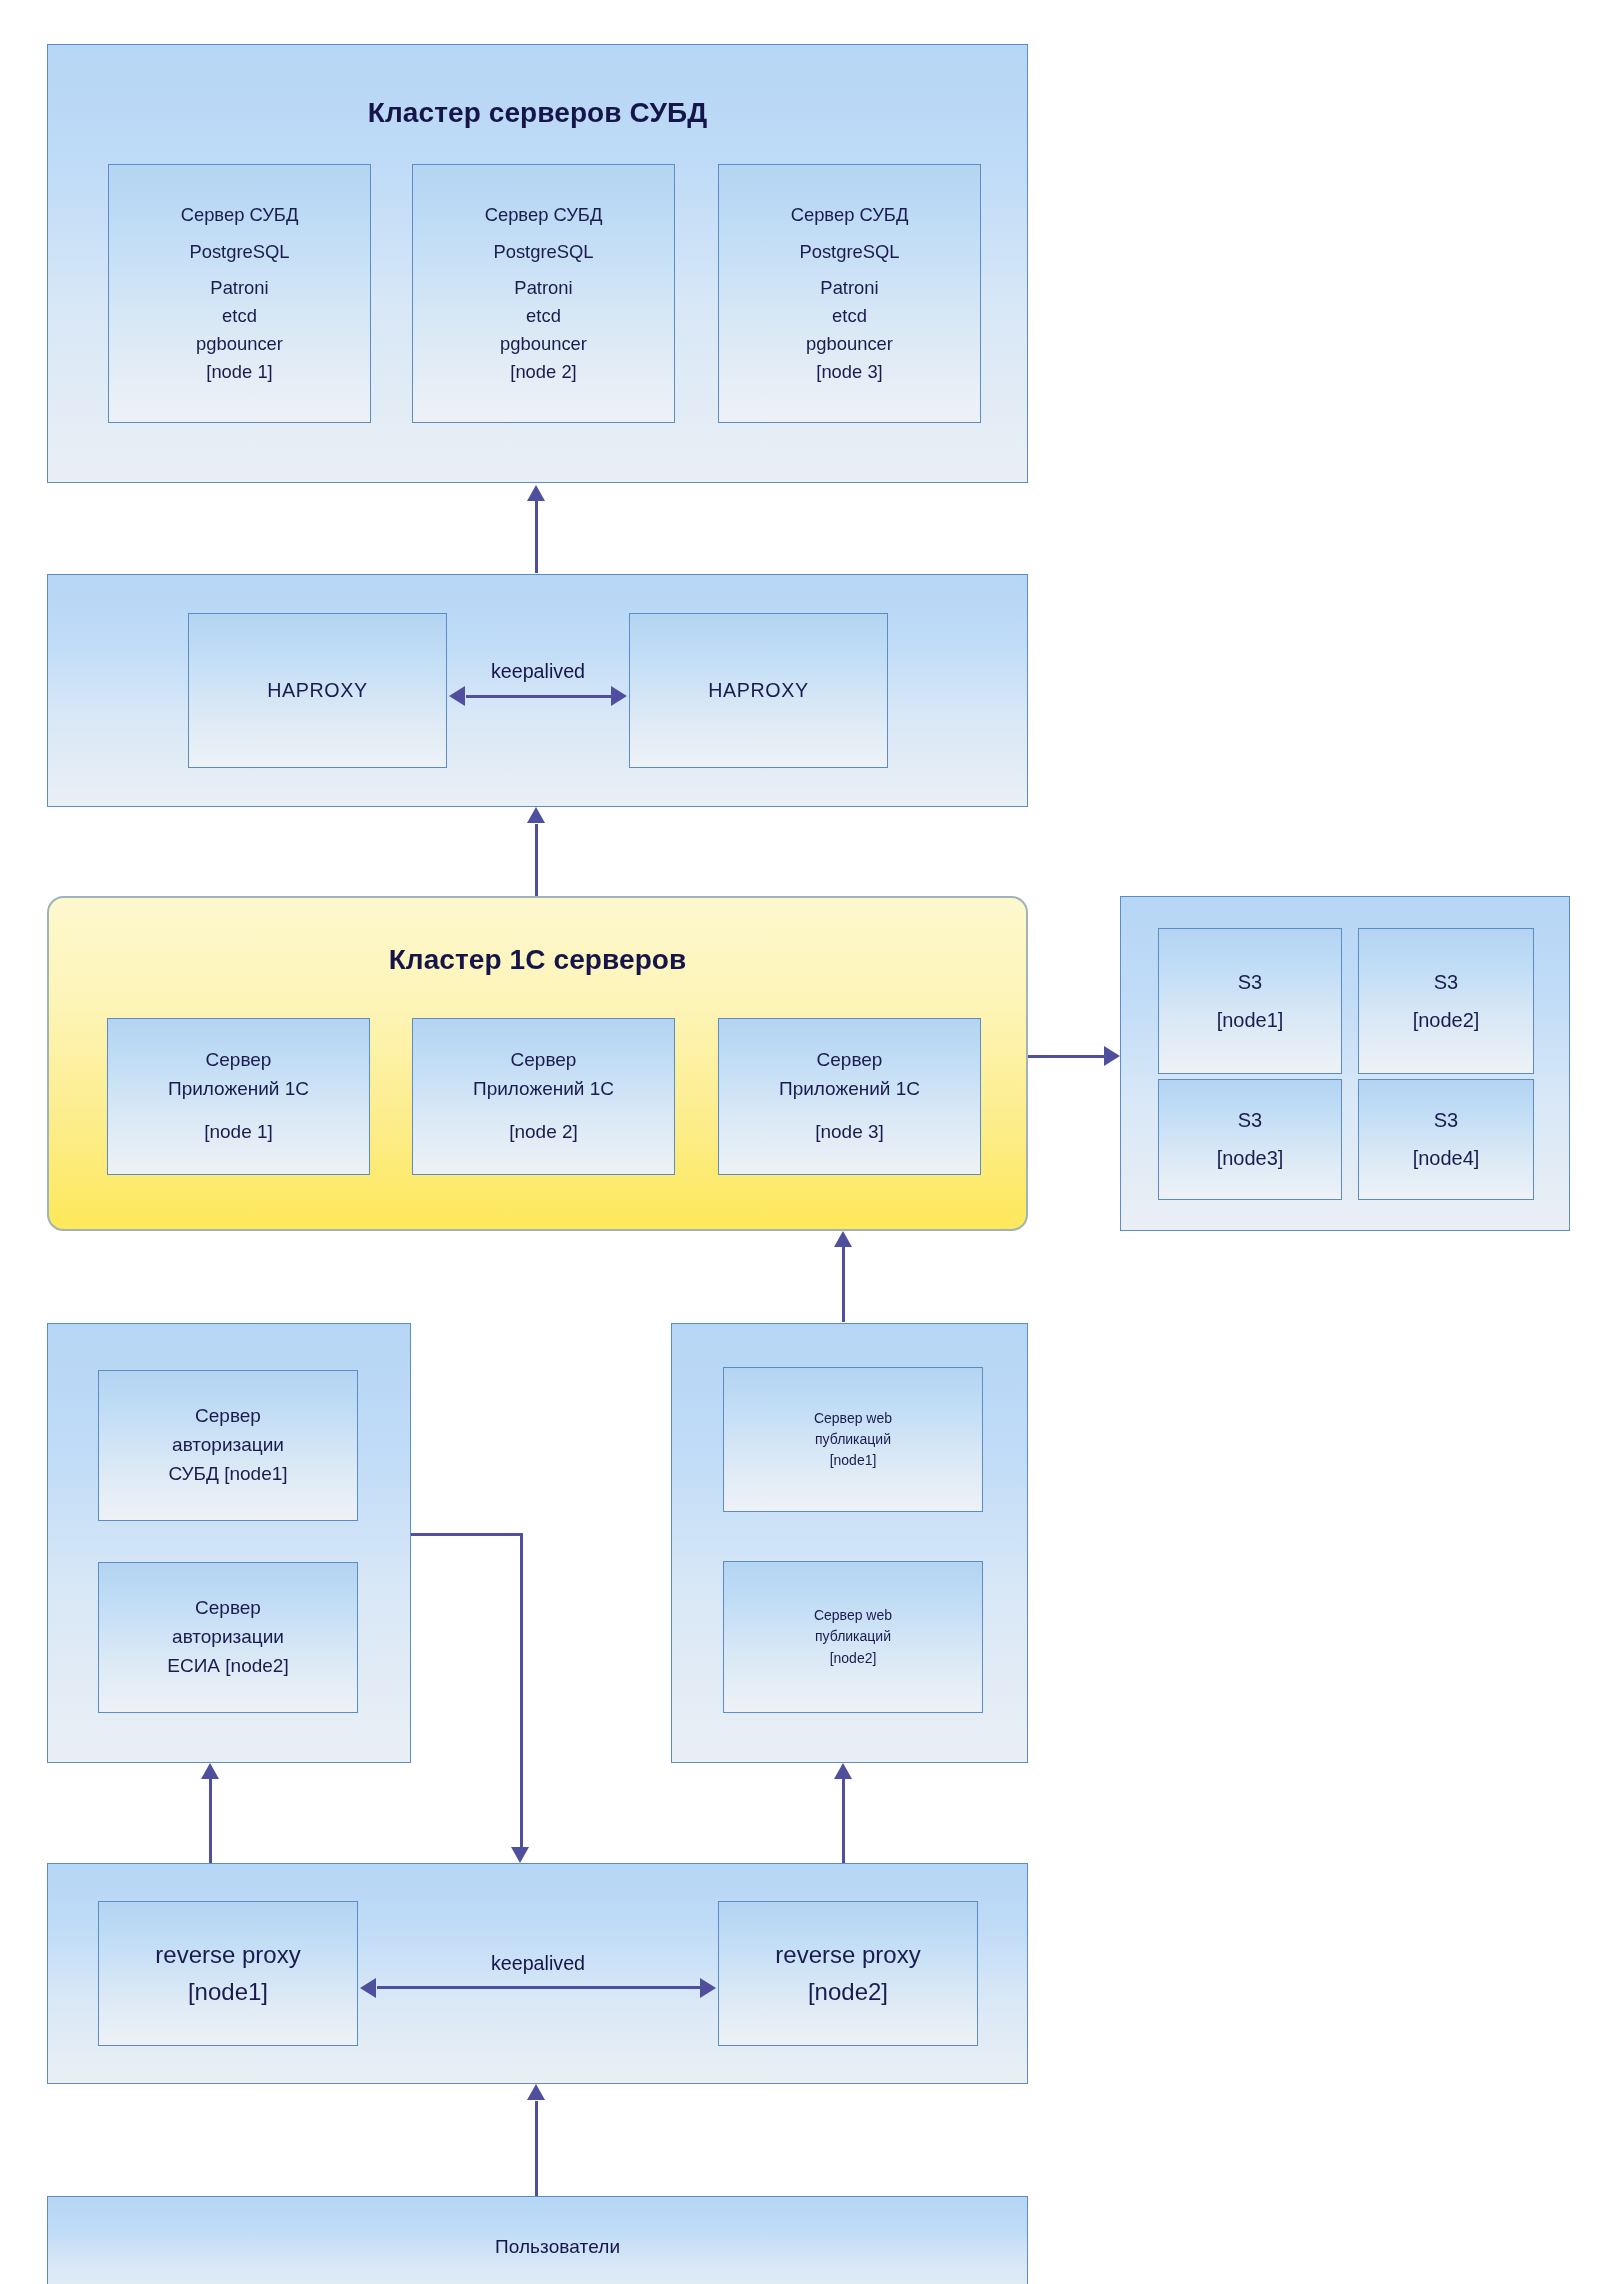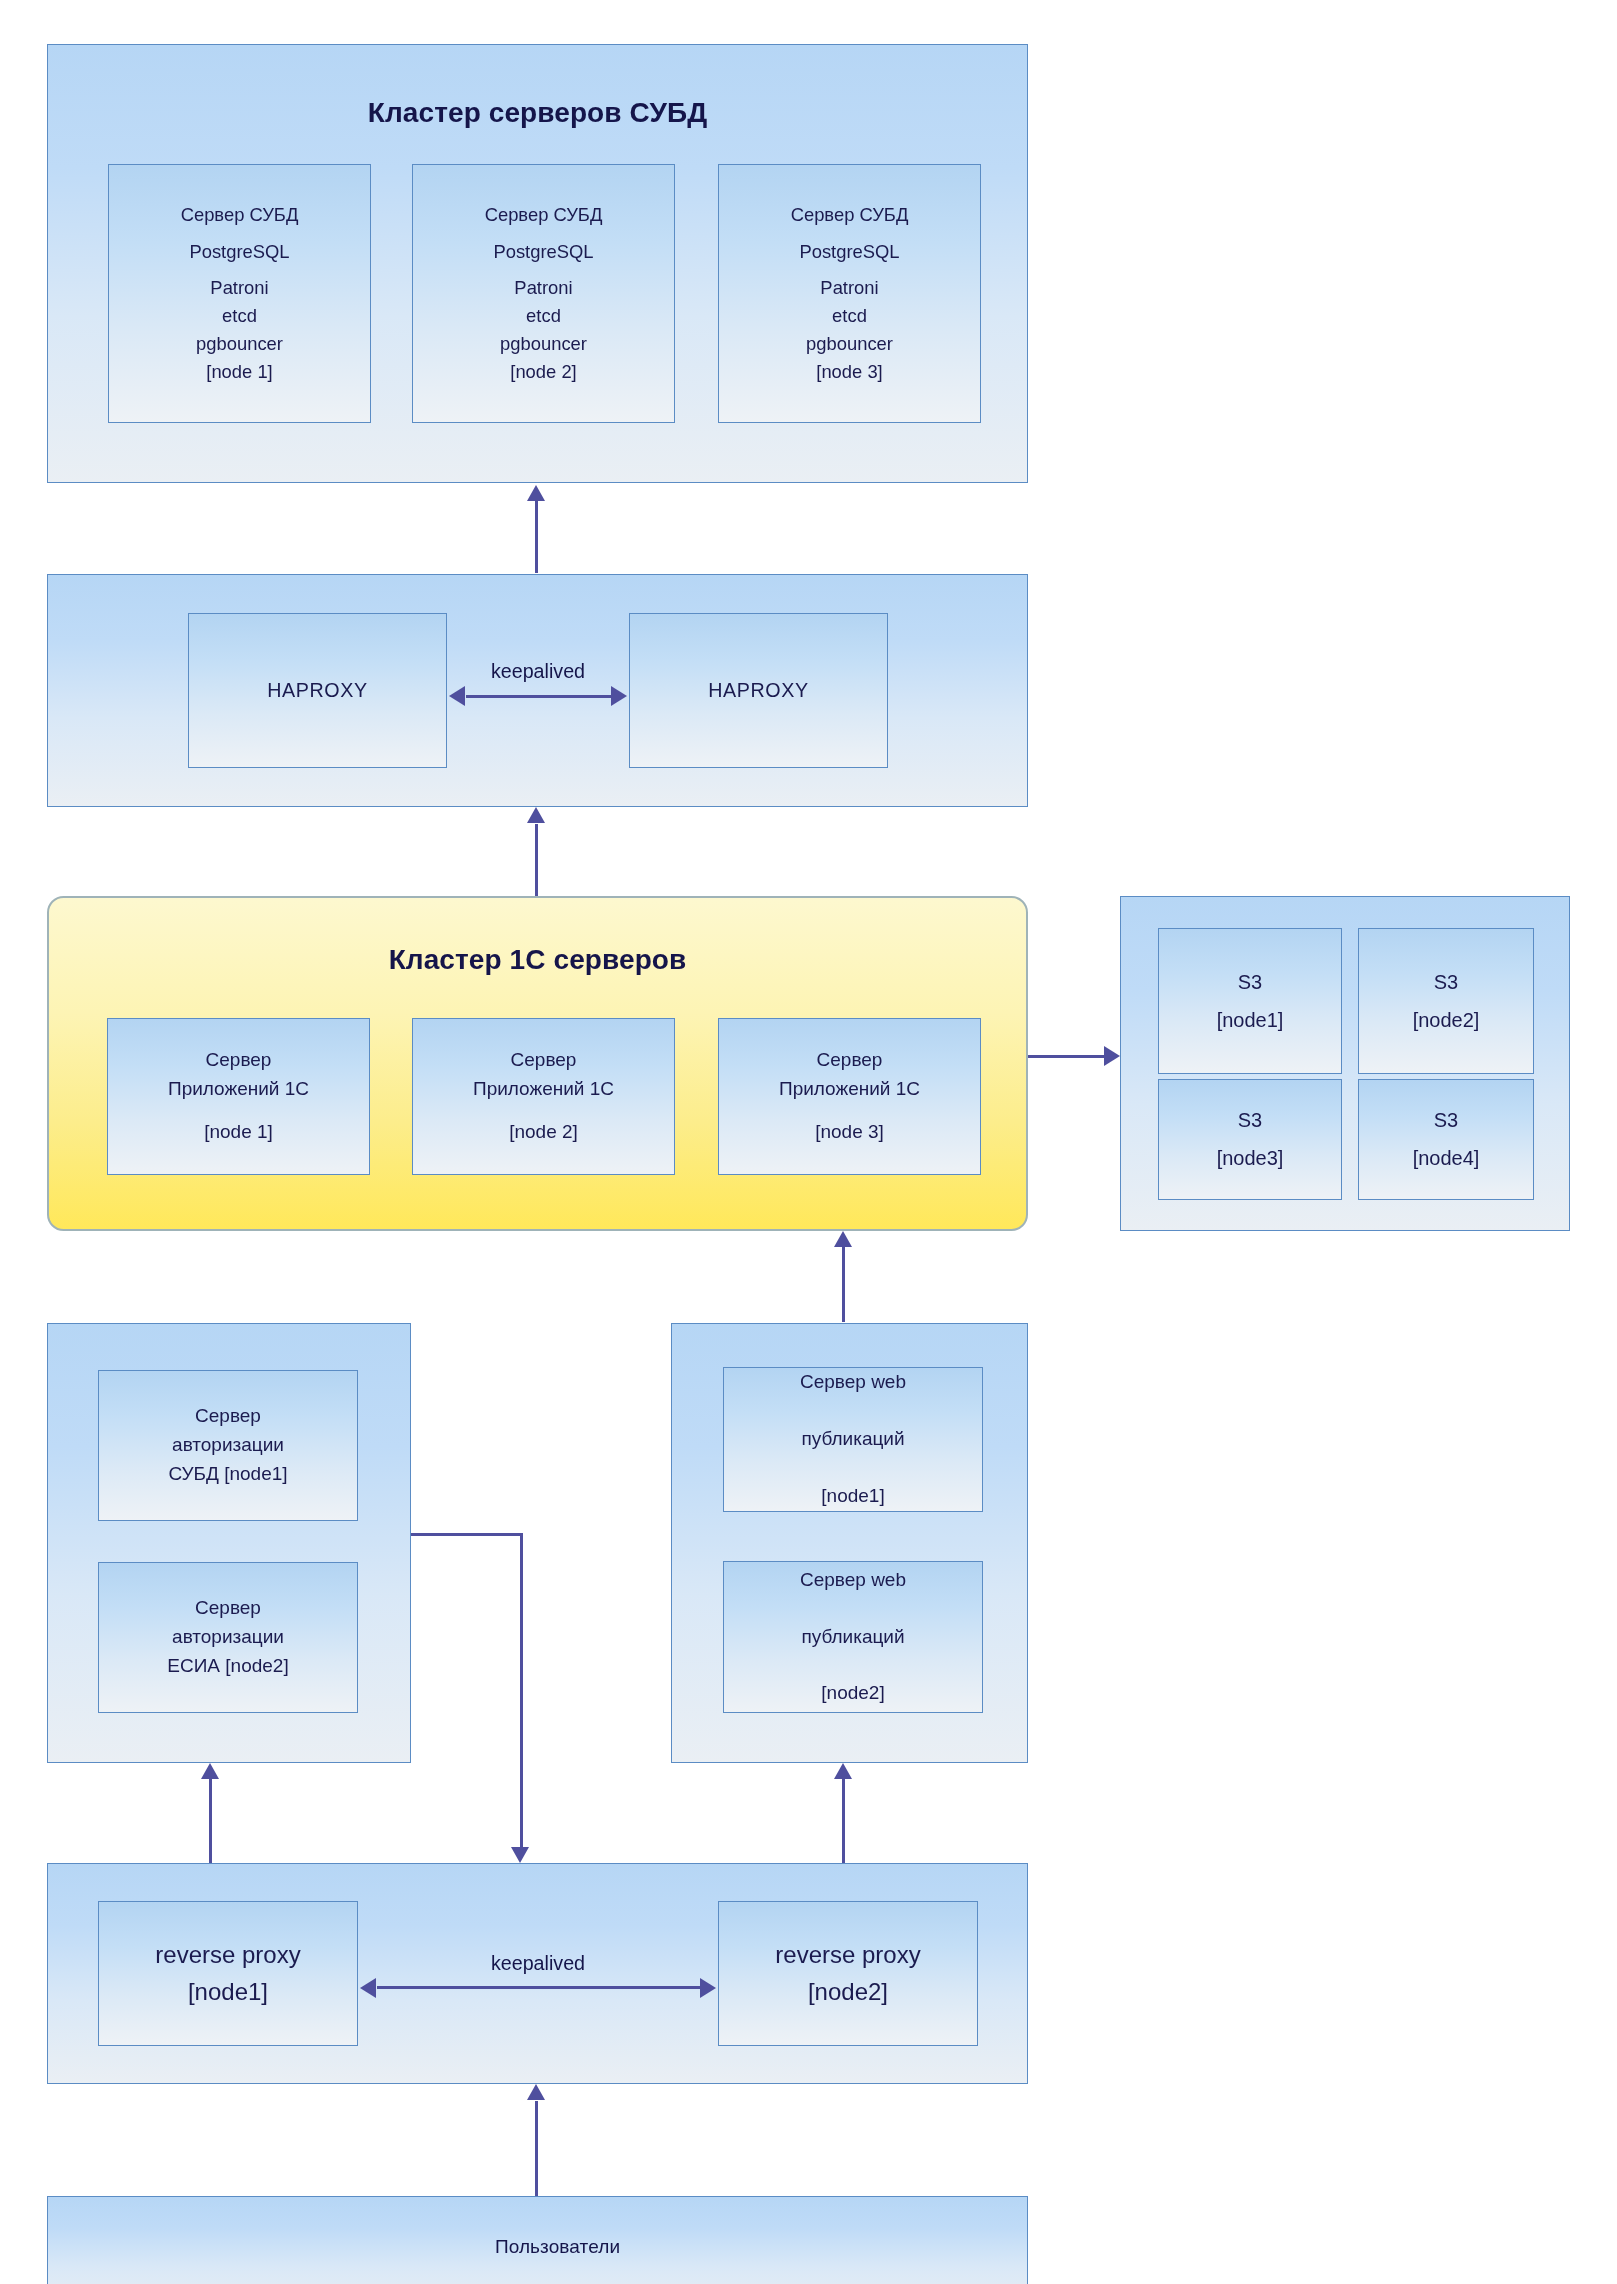--- a/index.html
+++ b/index.html
@@ -54,21 +54,21 @@
   }
   
   .t-db{font-size:18.4px;}
   .t-db .gap{display:block;height:8.2px;}
   .t-hap{font-size:19.7px;letter-spacing:0.6px;}
   .t-app{font-size:19px;}
   .t-app .gap{display:block;height:14px;}
   .t-s3{font-size:20px;}
   .t-s3 .gap{display:block;height:7.6px;}
   .t-auth{font-size:19px;}
-  .t-web{font-size:19px;gap:28px;}
+  .t-web{font-size:14px;}
   .t-rp{font-size:24px;}
   .t-users{font-size:19px;}
   .vline{
     position:absolute;
     width:3.2px;
     background:#4f4f9e;
   }
   .hline{
     position:absolute;
     height:3.2px;

